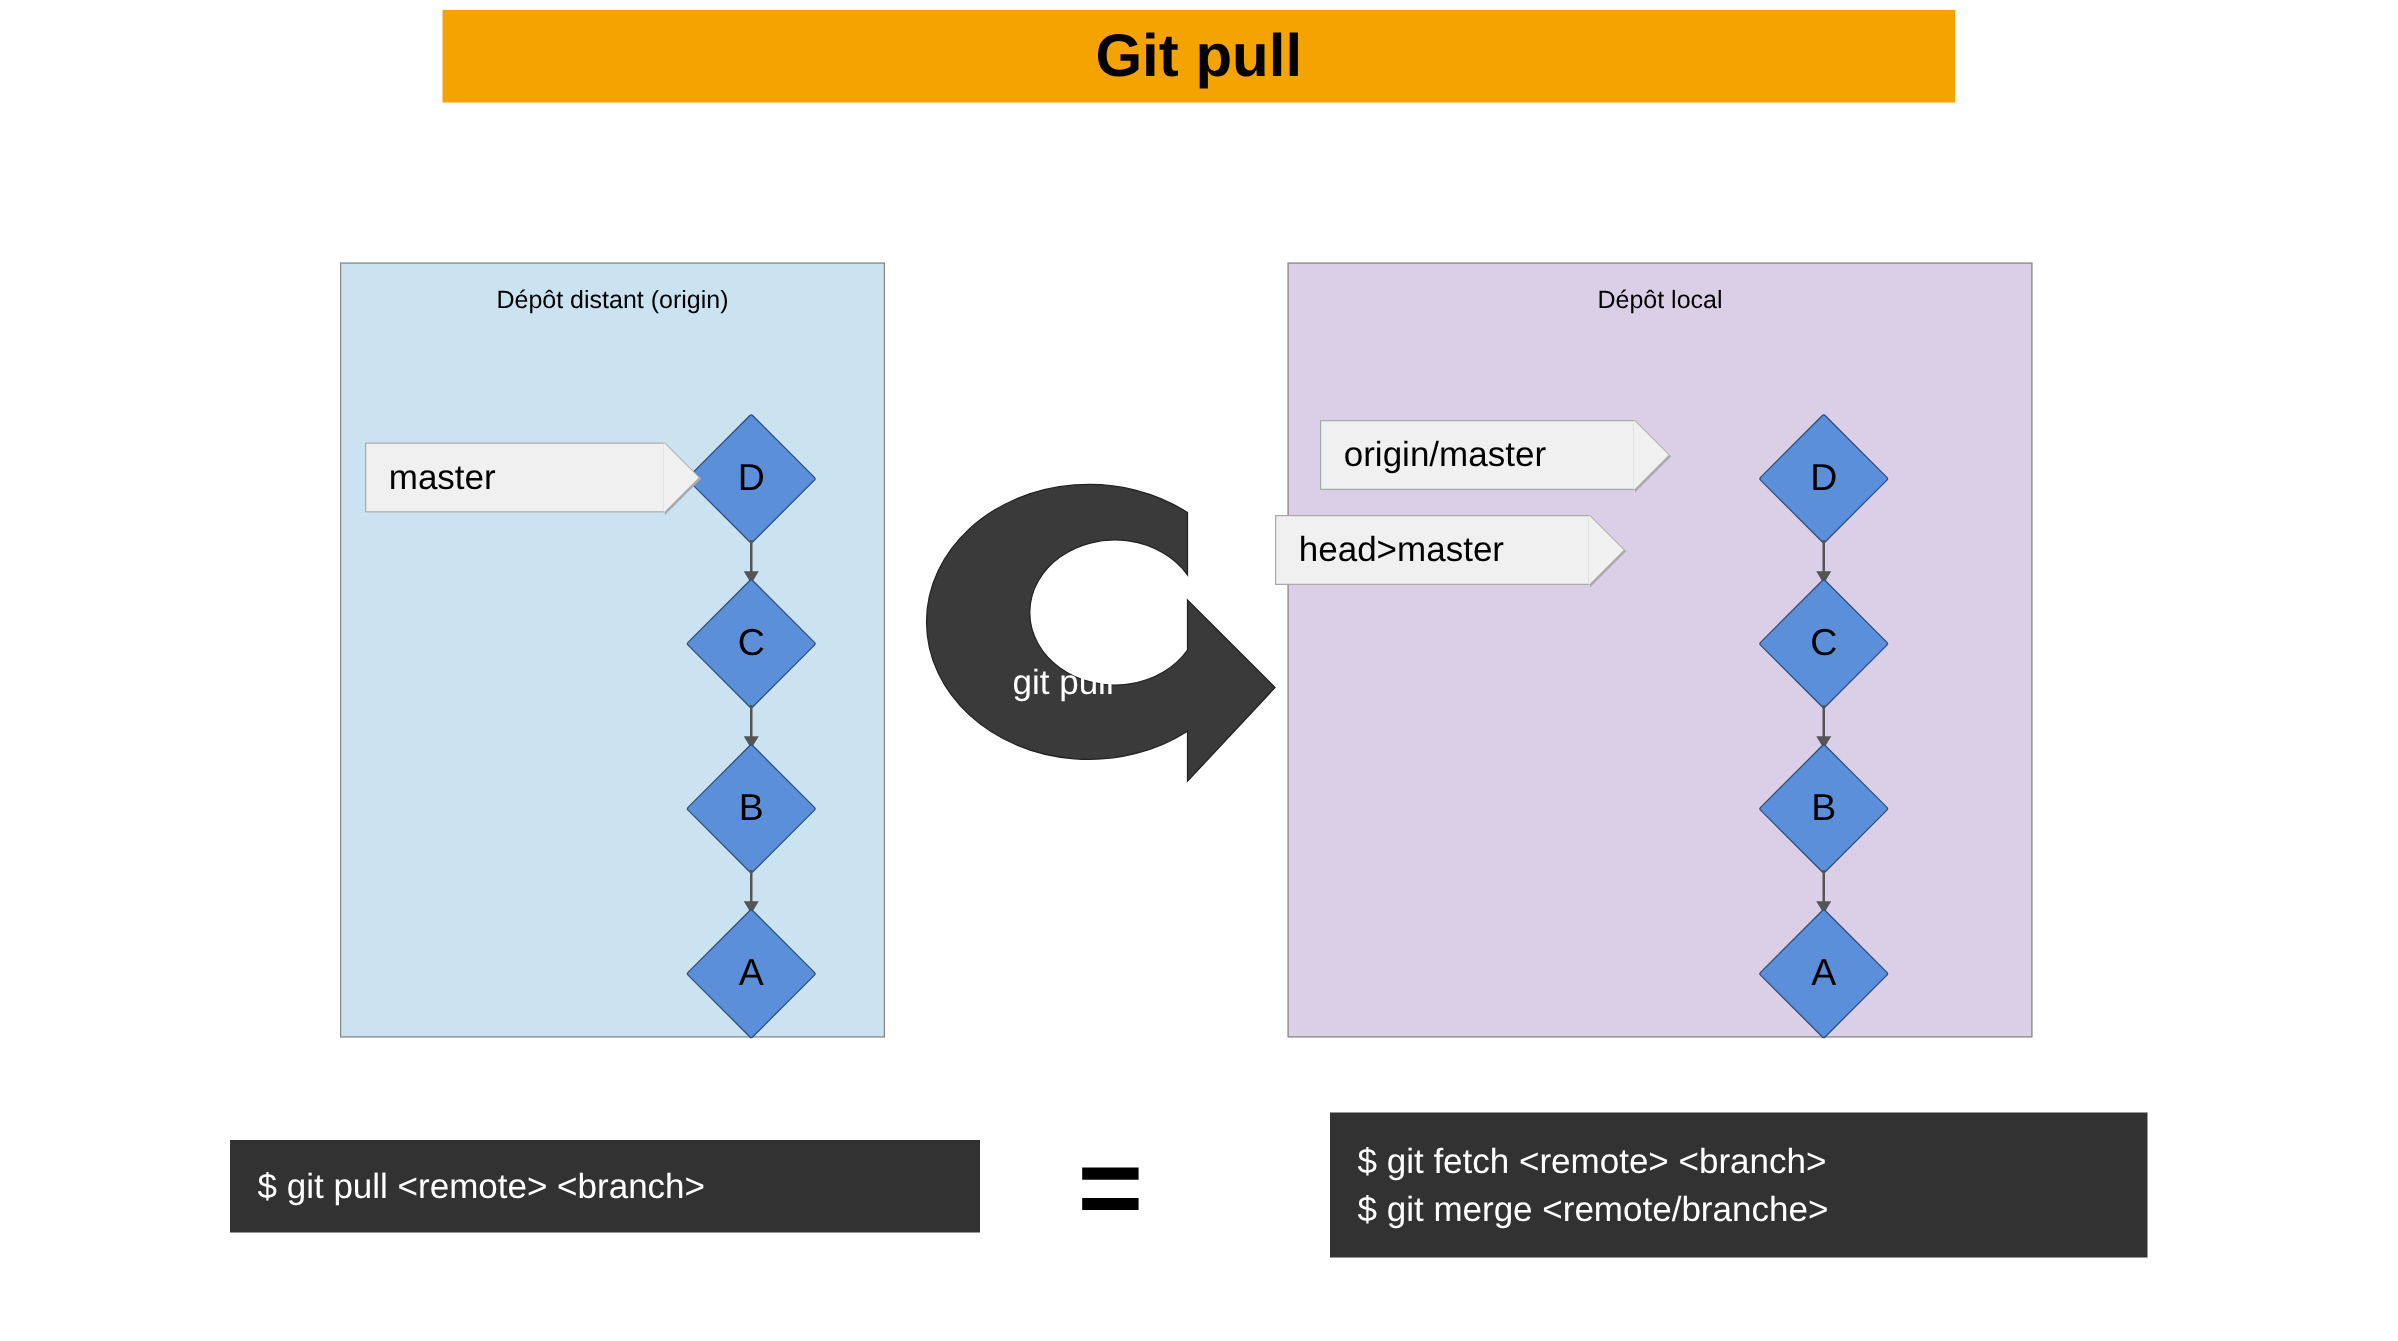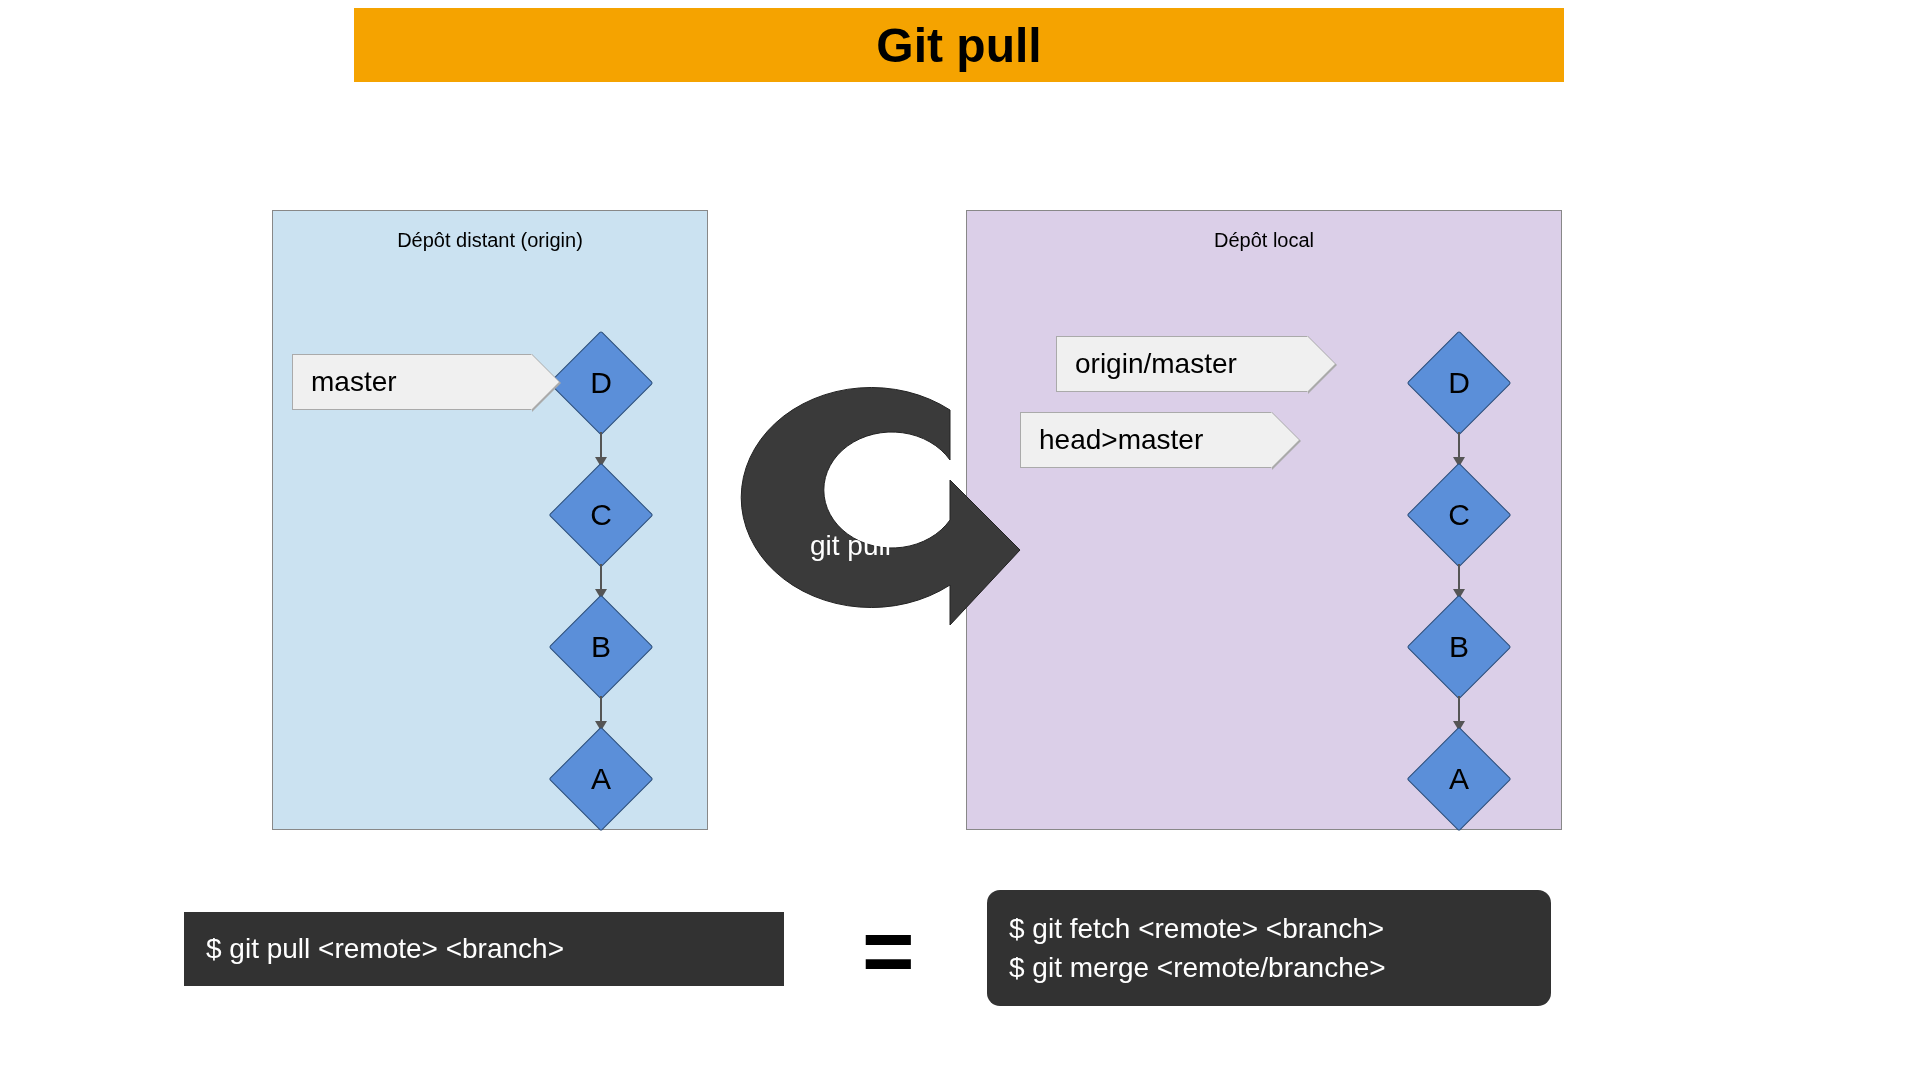--- a/index.html
+++ b/index.html
@@ -32,21 +32,21 @@
     border: 1px solid #888;
   }
   .repo-remote {
     left: 272px;
     top: 210px;
     width: 436px;
     height: 620px;
     background: #cbe2f1;
   }
   .repo-local {
-    left: 966px;
+    left: 1030px;
     top: 210px;
     width: 596px;
     height: 620px;
     background: #dbcfe8;
   }
   .repo-title {
     position: absolute;
     top: 18px;
     left: 0;
     width: 100%;
@@ -152,25 +152,24 @@
     padding: 10px 22px;
     line-height: 1.4;
   }
   .cmd-left {
     left: 184px;
     top: 912px;
     width: 600px;
     height: 74px;
   }
   .cmd-right {
-    left: 987px;
+    left: 1064px;
     top: 890px;
-    width: 564px;
+    width: 654px;
     height: 116px;
-    border-radius: 13px;
   }
   .equals {
     position: absolute;
     left: 862px;
     top: 906px;
     font-size: 90px;
     font-weight: 900;
     color: #000;
     line-height: 1;
   }

